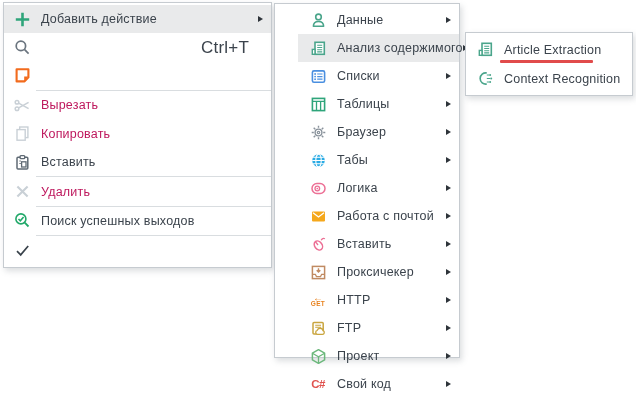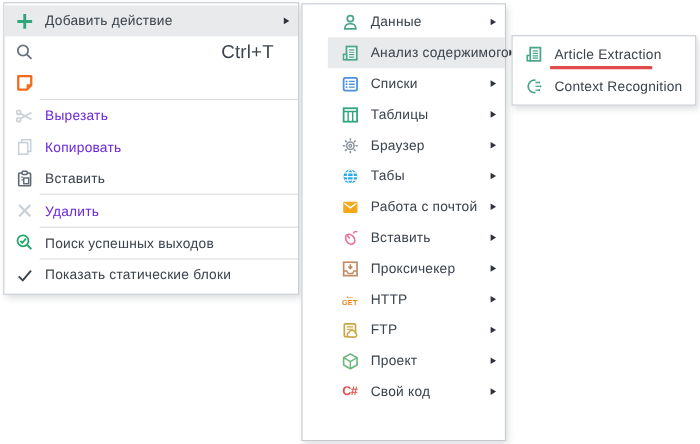--- a/index.html
+++ b/index.html
@@ -3,30 +3,30 @@
 <meta charset="utf-8">
 <style>
   * { margin:0; padding:0; box-sizing:border-box; }
   html,body { width:636px; height:404px; overflow:hidden; background:#ffffff;
     font-family:"Liberation Sans","DejaVu Sans",sans-serif; }
   .canvas { position:relative; width:636px; height:404px; background:#fff; }
 
   .menu { position:absolute; background:#fff; border:1px solid #c6cbd0;
     box-shadow:2px 3px 6px rgba(90,100,110,.22); padding:2px 0; }
   #menu1 { left:3px;  top:2px;  width:269px; height:266px; }
-  #menu2 { left:274px; top:3px;  width:186px; height:398px;padding-left:23px; }
+  #menu2 { left:274px; top:3px;  width:186px; height:355px;padding-left:23px; }
   #menu3 { left:465px; top:32px; width:168px; height:64px; }
 
   .mi { display:flex; align-items:center; padding:0 8px 0 9px; cursor:default;
         color:#3b434c; font-size:12.5px; letter-spacing:.2px; position:relative; }
   #menu1 .mi { height:28.4px; }
   #menu2 .mi { height:28.0px; padding-left:11px; }
   #menu3 .mi { height:29px;   padding-left:10px; }
   .mi.hl  { background:#e9eaeb; }
-  .mi.dis { color:#6d28d9; }
+  .mi.dis { color:#be185d; }
 
   .ic { width:18px; height:18px; flex:0 0 18px; margin-right:10px;
         display:flex; align-items:center; justify-content:center; }
   .ic svg { display:block; }
   .lbl { white-space:nowrap; }
 
   .sep { height:1px; background:#d9dde0; margin:0 0 0 32px; }
 
   .shortcut { margin-left:auto; margin-right:14px; font-size:17px; color:#3b434c; }
   .arrow { margin-left:auto; width:0; height:0;
@@ -125,21 +125,20 @@
         </span>
         <span class="lbl">Поиск успешных выходов</span>
       </div>
       <div class="sep"></div>
       <div class="mi">
         <span class="ic">
           <svg width="17" height="17" viewBox="0 0 17 17">
             <path d="M3 9.2l3.7 3.7L14.2 4" stroke="#39424b" stroke-width="1.7" fill="none"></path>
           </svg>
         </span>
-        <span class="lbl">Показать статические блоки</span>
       </div>
     </div>
   <div class="menu" id="menu2">
       <div class="mi">
         <span class="ic">
           <svg width="17" height="17" viewBox="0 0 17 17">
             <circle cx="8.5" cy="4.9" r="2.8" stroke="#4aa58b" stroke-width="1.6" fill="none"></circle>
             <path d="M3.4 14.3c0-3.1 2.3-4.8 5.1-4.8s5.1 1.7 5.1 4.8z" stroke="#4aa58b" stroke-width="1.6" fill="none" stroke-linejoin="round"></path>
           </svg>
         </span>
@@ -198,20 +197,31 @@
             <ellipse cx="8.5" cy="8.5" rx="2.7" ry="6.3" stroke="#fff" stroke-width="1.1" fill="none"></ellipse>
             <path d="M2.2 8.5h12.6M3.1 5.2h10.8M3.1 11.8h10.8" stroke="#fff" stroke-width="1.1"></path>
           </svg>
         </span>
         <span class="lbl">Табы</span>
         <span class="arrow"></span>
       </div>
       <div class="mi">
         <span class="ic">
           <svg width="17" height="17" viewBox="0 0 17 17">
+            <rect x="2" y="3.6" width="13" height="9.8" rx="4.9" fill="#fff" stroke="#ec6f95" stroke-width="1.5"></rect>
+            <circle cx="7.3" cy="8.5" r="2.3" stroke="#ec6f95" stroke-width="1.3" fill="none"></circle>
+            <circle cx="7.3" cy="8.5" r="0.85" fill="#ec6f95"></circle>
+          </svg>
+        </span>
+        <span class="lbl">Логика</span>
+        <span class="arrow"></span>
+      </div>
+      <div class="mi">
+        <span class="ic">
+          <svg width="17" height="17" viewBox="0 0 17 17">
             <rect x="2" y="3.4" width="13" height="10.2" rx="1" fill="#f5a81c"></rect>
             <path d="M3 4.8l5.5 4.1L14 4.8" stroke="#fff" stroke-width="1.3" fill="none"></path>
           </svg>
         </span>
         <span class="lbl">Работа с почтой</span>
         <span class="arrow"></span>
       </div>
       <div class="mi">
         <span class="ic">
           <svg width="17" height="17" viewBox="0 0 17 17">

